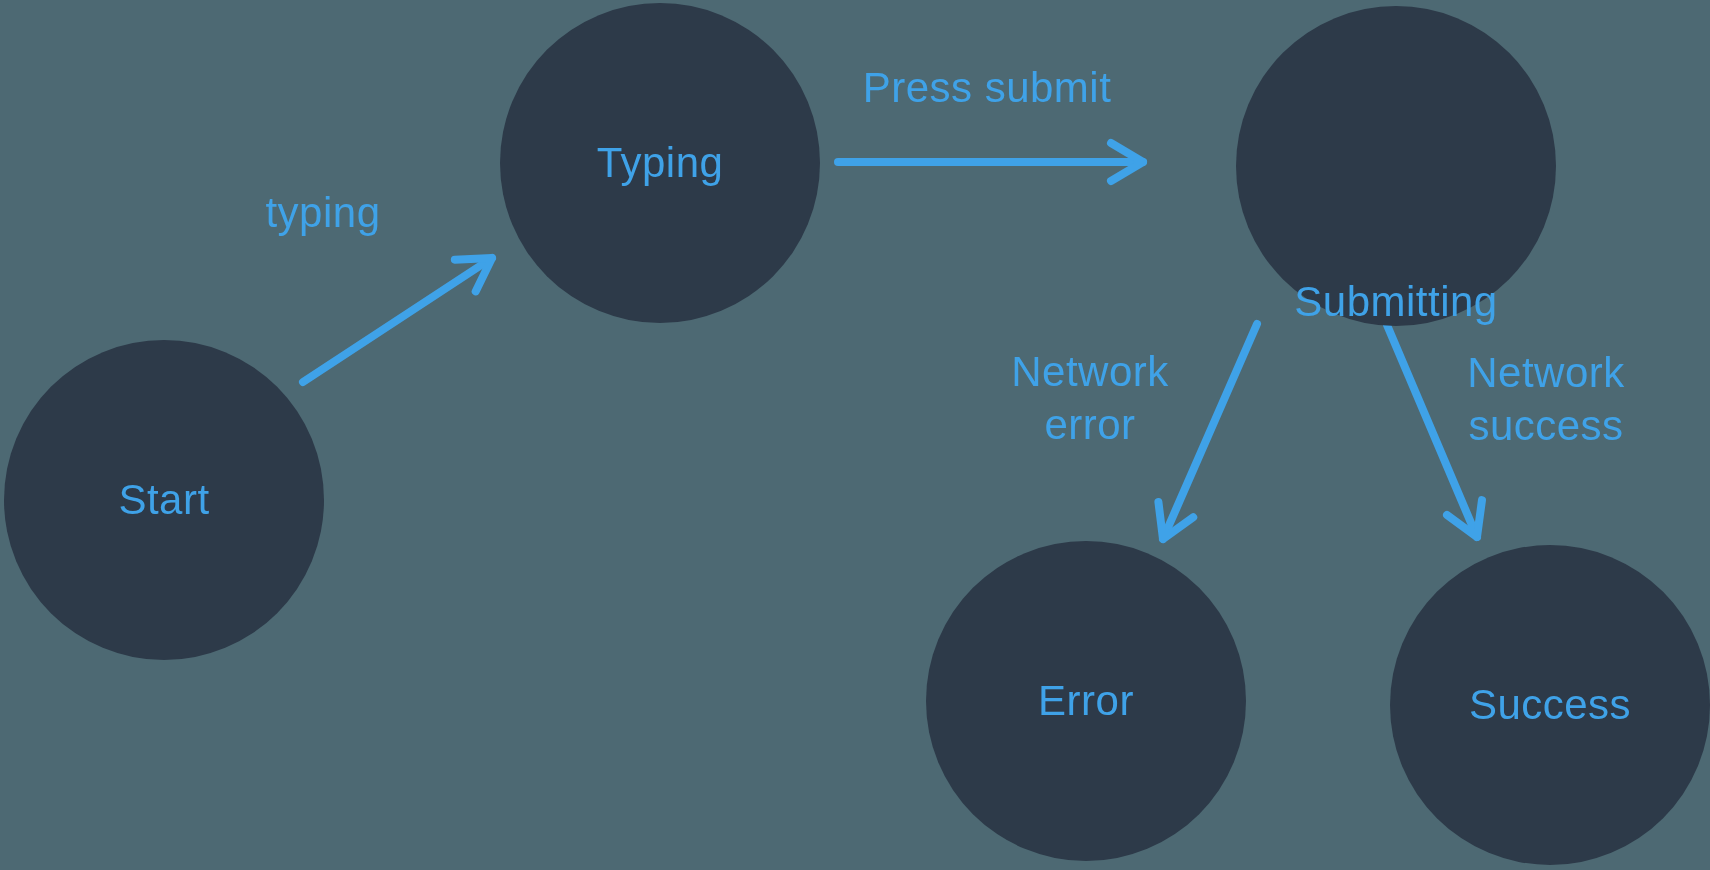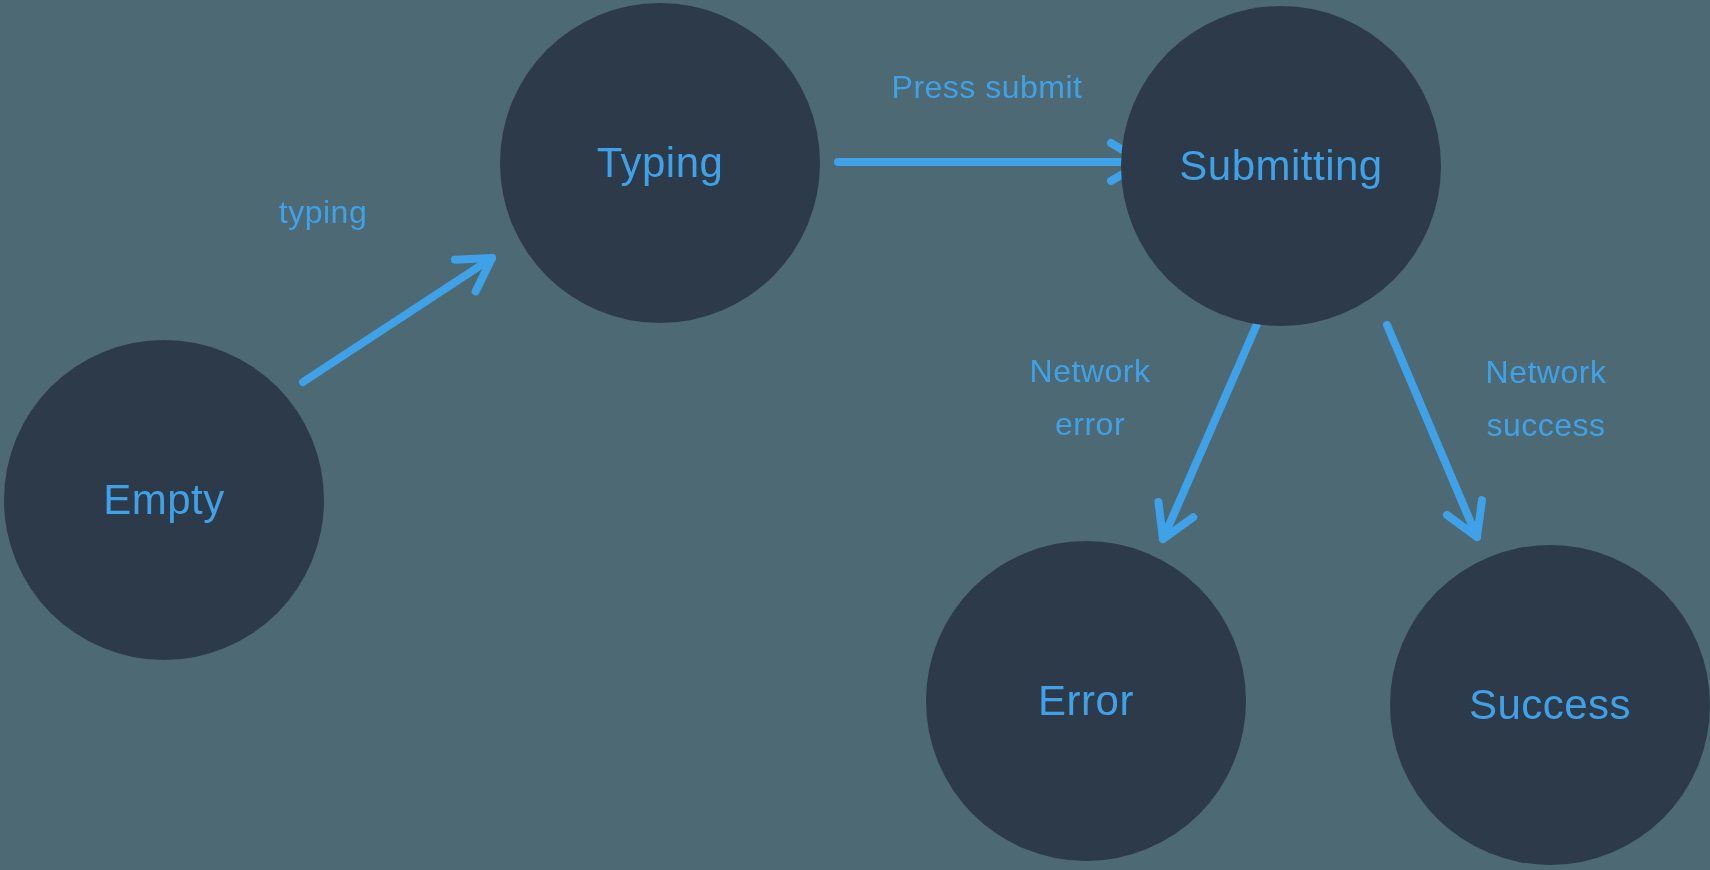--- a/index.html
+++ b/index.html
@@ -48,29 +48,29 @@
     justify-content: center;
   }
   .node-label {
     color: var(--accent);
     font-size: 42px;
     font-weight: 500;
     letter-spacing: 0.5px;
   }
   .node-empty      { left: 4px;    top: 340px; }
   .node-typing     { left: 500px;  top: 3px;   }
-  .node-submitting { left: 1121px; top: 6px;   }
+  .node-submitting { left: 1236px; top: 6px; align-items: flex-end;   }
   .node-error      { left: 926px;  top: 541px; }
   .node-success    { left: 1390px; top: 545px; }
   .tlabel {
     position: absolute;
     width: 300px;
     text-align: center;
     color: var(--accent);
-    font-size: 32px;
+    font-size: 42px;
     font-weight: 500;
     line-height: 53px;
     letter-spacing: 0.5px;
   }
   .tlabel span { display: block; }
   .tlabel-start-typing    { left: 173px;  top: 186px; }
   .tlabel-press-submit    { left: 837px;  top: 61px;  }
   .tlabel-network-error   { left: 940px;  top: 345px; }
   .tlabel-network-success { left: 1396px; top: 346px; }
 </style>
@@ -85,21 +85,21 @@
         <path d="M -32 -19 L 0 0 L -32 19" class="arrow"></path>
       </marker>
     </defs>
     <path class="arrow" d="M 303 382 L 492 258" marker-end="url(#chevron)"></path>
     <path class="arrow" d="M 838 162 L 1143 162" marker-end="url(#chevron)"></path>
     <path class="arrow" d="M 1257 324 L 1163 539" marker-end="url(#chevron)"></path>
     <path class="arrow" d="M 1387 325 L 1477 537" marker-end="url(#chevron)"></path>
   </svg>
 
   <div class="node node-empty">
-    <span class="node-label">Empty</span>
+    <span class="node-label">Start</span>
   </div>
 
   <div class="node node-typing">
     <span class="node-label">Typing</span>
   </div>
 
   <div class="node node-submitting">
     <span class="node-label">Submitting</span>
   </div>
 

